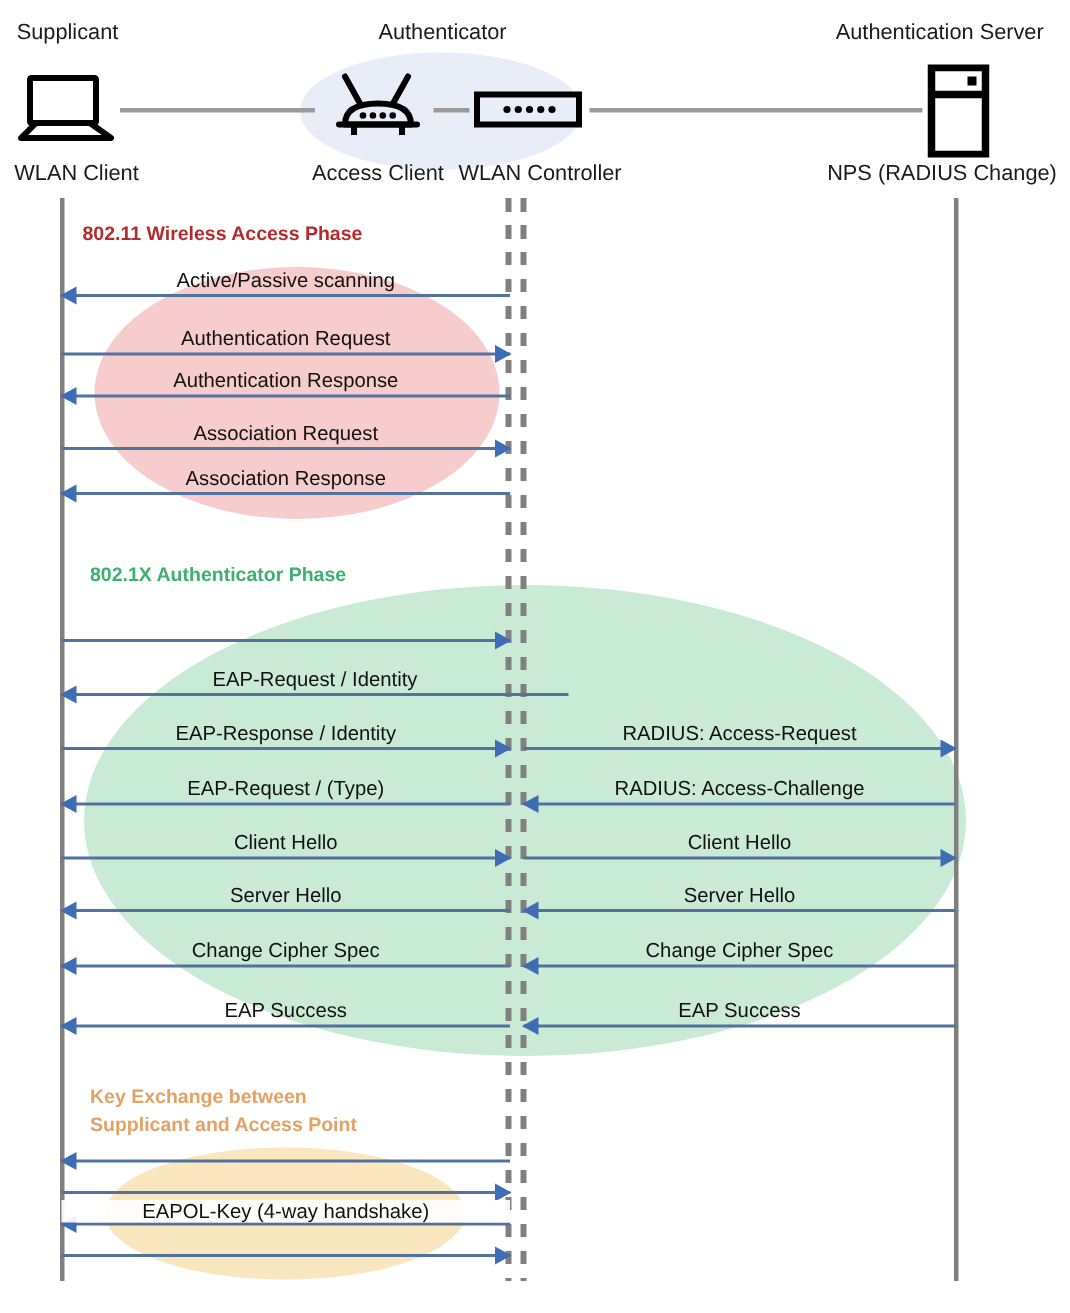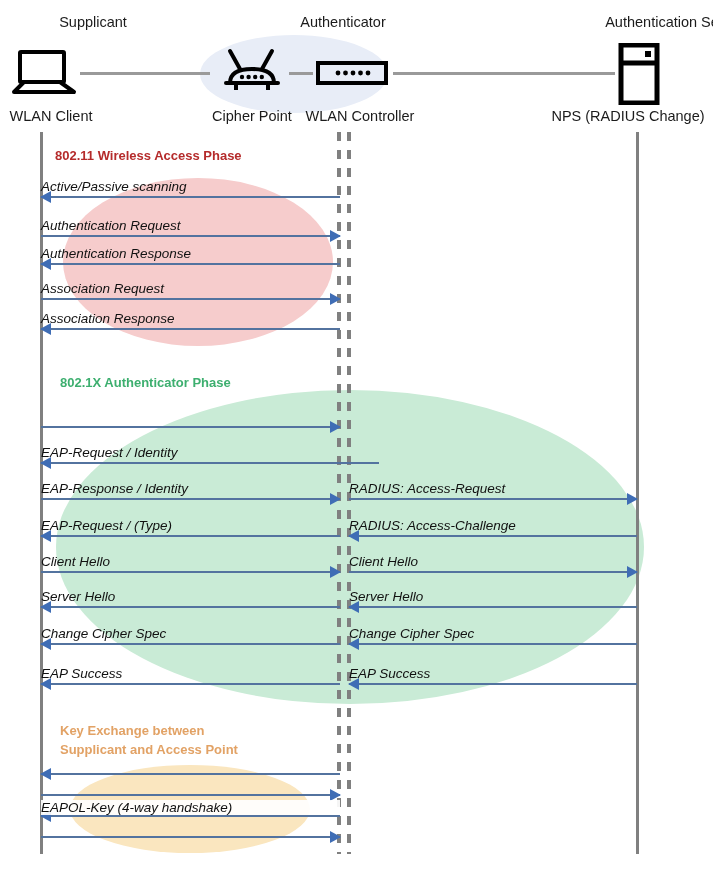--- a/index.html
+++ b/index.html
@@ -15,21 +15,20 @@
     background:#ffffff;
   }
   .abs{position:absolute;}
 
   
   .role-title{
     font-size:14.5px;
     color:#1b1b1b;
     white-space:nowrap;
     text-align:center;
-    padding-left:48px;
   }
   .node-label{
     font-size:14.5px;
     color:#1b1b1b;
     white-space:nowrap;
     text-align:center;
   }
   .auth-blob{
     position:absolute;
     left:200px; top:35px;
@@ -75,26 +74,26 @@
     line-height:19px;
     z-index:4;
   }
 
   
   .msg{position:absolute;z-index:5;}
   .msg-label{
     position:absolute;
     font-size:13.5px;
     color:#111;
+    text-align:center;
     white-space:nowrap;
     width:100%;
     bottom:4px;
     left:0;
     z-index:6;
-    font-style:italic;
   }
   .msg-line{
     position:absolute;
     left:0;
     bottom:0;
     height:2px;
     width:100%;
     background:#53739f;
   }
   .arrowhead{
@@ -157,21 +156,21 @@
 
   <div class="icon-wrap" style="left:618px;top:43px;">
     <svg width="42" height="62" viewBox="0 0 42 62">
       <rect x="3" y="2" width="36" height="58" fill="none" stroke="#000" stroke-width="5"></rect>
       <path d="M3 20 L39 20" stroke="#000" stroke-width="5"></path>
       <rect x="27" y="8" width="6" height="6" fill="#000"></rect>
     </svg>
   </div>
 
   <div class="abs node-label" style="left:0px;top:108px;width:102px;">WLAN Client</div>
-  <div class="abs node-label" style="left:194px;top:108px;width:116px;">Cipher Point</div>
+  <div class="abs node-label" style="left:194px;top:108px;width:116px;">Access Client</div>
   <div class="abs node-label" style="left:295px;top:108px;width:130px;">WLAN Controller</div>
   <div class="abs node-label" style="left:548px;top:108px;width:160px;">NPS (RADIUS Change)</div>
 
   <div class="lifeline-solid" style="left:40px;top:132px;height:722px;"></div>
   <div class="lifeline-dash" style="left:337px;top:132px;height:722px;"></div>
   <div class="lifeline-dash" style="left:347px;top:132px;height:722px;"></div>
   <div class="lifeline-solid" style="left:636px;top:132px;height:722px;"></div>
 
   <div class="blob" id="blob1" style="left: 63px; top: 178px; width: 270px; height: 168px; background: rgb(246, 204, 204);"></div>
   <div class="blob" id="blob2" style="left: 56px; top: 390px; width: 588px; height: 314px; background: rgb(201, 235, 214);"></div>

